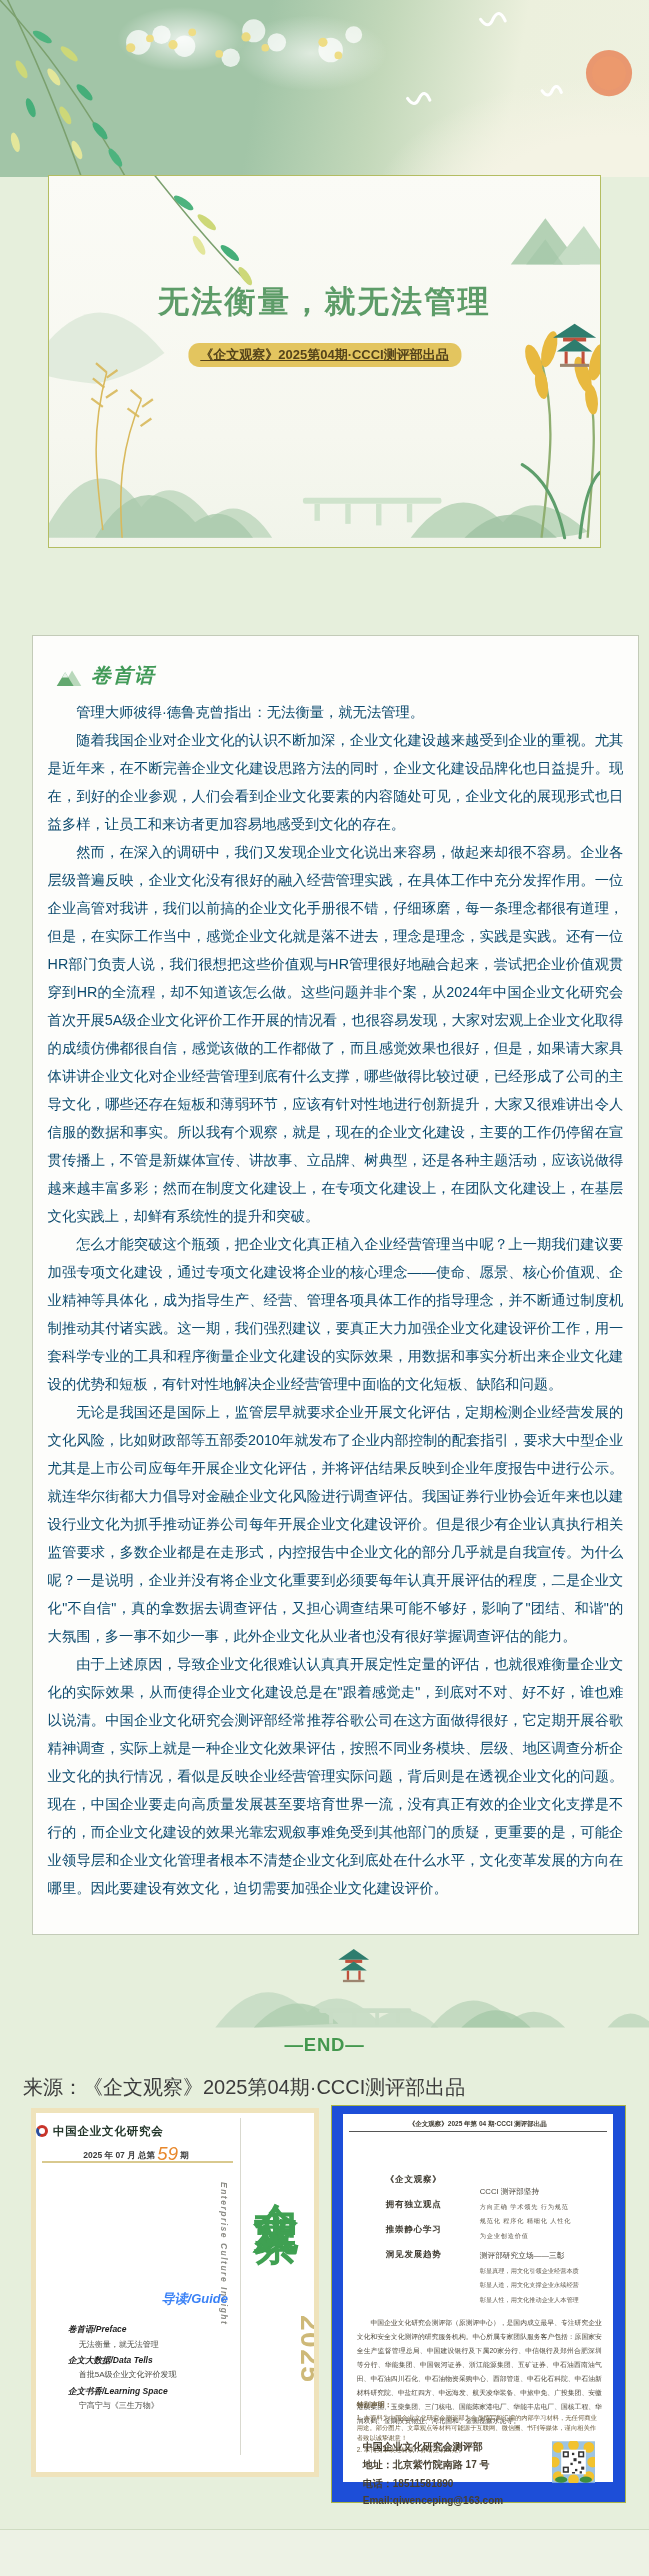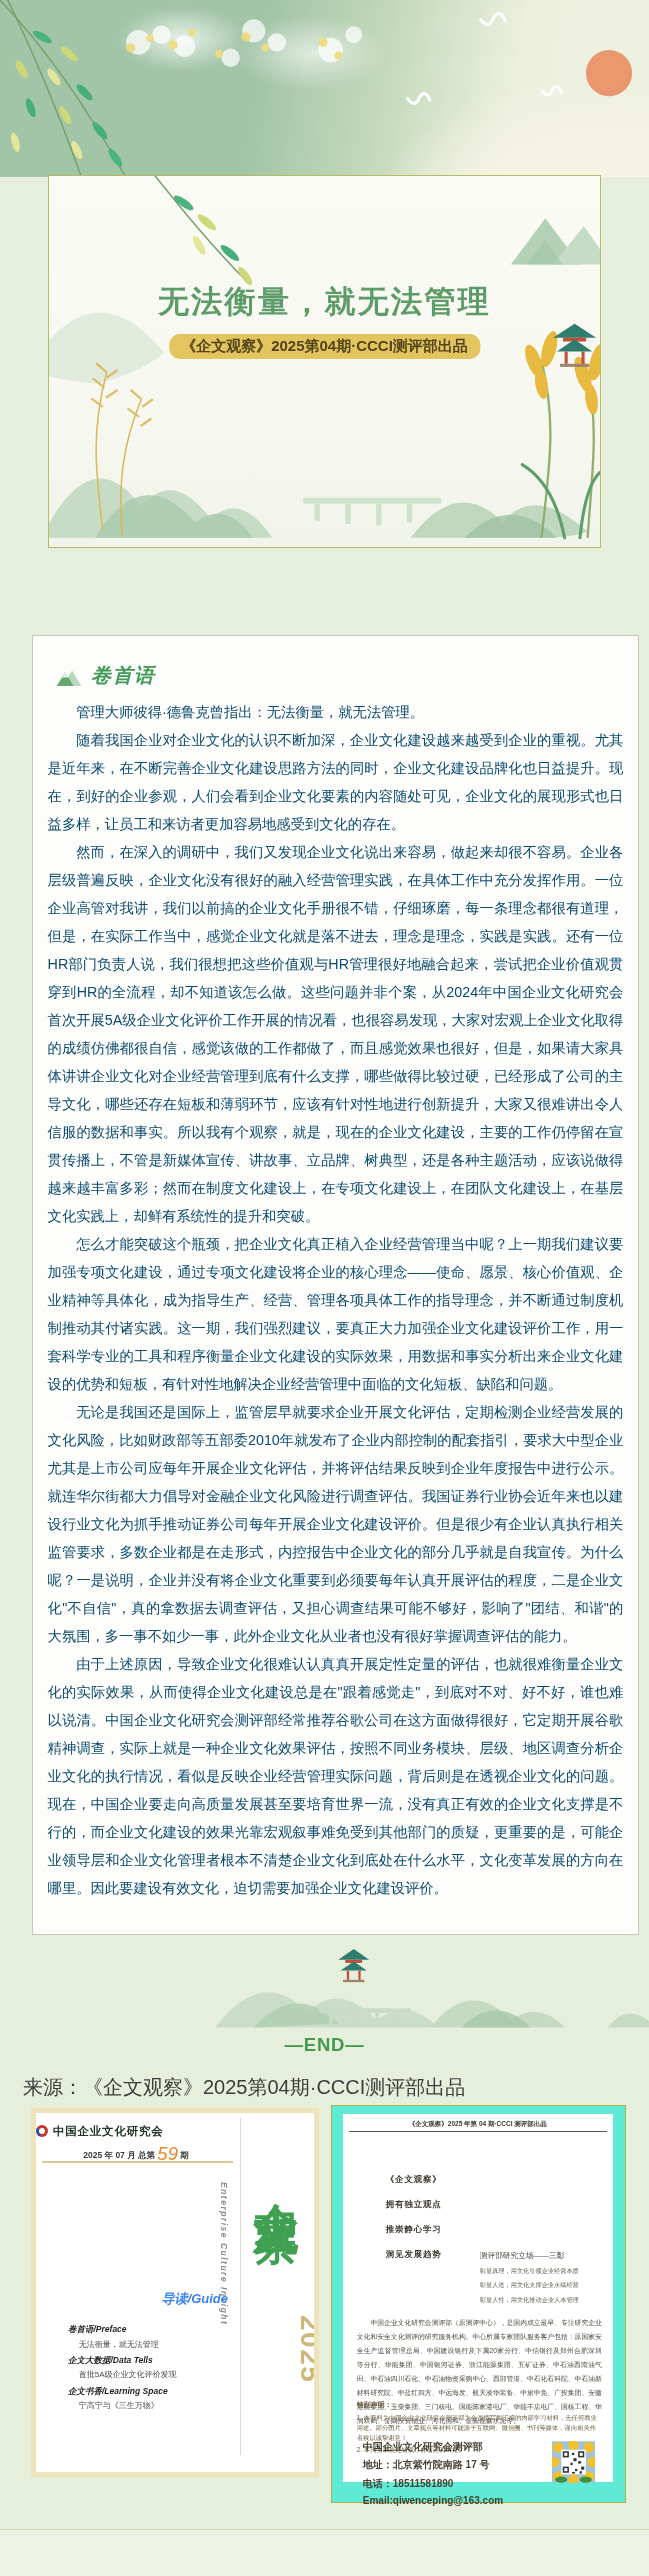--- a/index.html
+++ b/index.html
@@ -14,23 +14,23 @@
       radial-gradient(323px 169px at 95% 115%, #f4f3e4 40%, rgba(244,243,228,0) 75%),
       linear-gradient(100deg,#a2c5a7 0%,#a2c5a7 40%,#c3d8ba 58%,#ecf0dd 78%,#eef1e0 100%);}
   .hero-band svg{position:absolute;left:0;top:0;}
 
   
   .title-card{position:absolute;left:48px;top:175px;width:551px;height:371px;
     border:0.8px solid #b4bd62;background:linear-gradient(180deg,#fbfbf6 0%,#f6f7ef 70%,#f1f4ea 100%);
     overflow:hidden;}
   .title-card h1{position:absolute;left:0;top:105px;width:100%;margin:0;text-align:center;
     font-size:31px;font-weight:bold;letter-spacing:2.3px;color:#5d9c68;}
-  .issue-badge{position:absolute;left:50%;top:158px;transform:translateX(-50%);
-    background:#e3c55f;color:#54431a;font-size:15px;font-weight:bold;
-    padding:3.1px 12.3px;border-radius:10.8px;white-space:nowrap;}
+  .issue-badge{position:absolute;left:50%;top:167px;transform:translateX(-50%);
+    background:#e3c55f;color:#54431a;font-size:13px;font-weight:bold;
+    padding:3.1px 12.3px;border-radius:10.8px;white-space:nowrap;text-decoration:underline;}
   .card-landscape{position:absolute;left:0;bottom:0;width:551px;height:185px;}
 
   
   .main-card{position:absolute;left:32px;top:635px;width:607px;height:1300px;
     background:#fdfdfb;border:0.8px solid #c3cbb8;box-sizing:border-box;
     padding:26px 14.6px 0 14.6px;overflow:hidden;}
   .section-heading-row{display:flex;align-items:center;gap:7.7px;margin:0 0 9.2px 7.7px;}
   .section-heading-row h2{margin:0;font-size:20px;font-style:italic;font-weight:bold;
     color:#419a58;letter-spacing:1.5px;}
   .main-card p{margin:0;font-size:14.3px;line-height:28px;color:#0c4a6e;
@@ -67,21 +67,21 @@
   .year-vert{position:absolute;left:258px;top:202px;writing-mode:vertical-rl;
     font-size:28px;font-weight:bold;color:#c9b26a;letter-spacing:1.5px;opacity:.9;}
   .guide-heading{position:absolute;left:0;top:177px;width:192px;text-align:right;
     font-size:13px;font-weight:bold;color:#3b82f6;font-style:italic;}
   .cover-toc{position:absolute;left:32px;top:206px;width:165px;}
   .toc-section{font-size:8.5px;font-weight:bold;color:#1f1f1f;margin-top:5.4px;font-style:italic;}
   .toc-title{font-size:8px;color:#4a4a44;margin:2.3px 0 0 10.8px;}
 
   
   .doc-image{position:absolute;left:331px;top:2105px;width:295px;height:398px;
-    background:#5eead4;border:1.5px solid #a9b448;box-sizing:border-box;}
+    background:#1d4ed8;border:1.5px solid #a9b448;box-sizing:border-box;}
   .doc-inner{position:absolute;left:10.8px;top:7.7px;width:270px;height:368px;background:#fff;
     color:#4a463c;}
   .doc-header{position:absolute;left:0;top:6.2px;width:100%;text-align:center;
     font-size:6.5px;font-weight:bold;color:#3c382e;}
   .doc-rule{position:absolute;left:6.2px;top:17.7px;width:258px;height:0.8px;background:#555;}
   .doc-left{position:absolute;left:43px;top:60px;width:85px;}
   .doc-left div{font-size:8.5px;font-weight:bold;color:#3e3a30;margin-bottom:13px;letter-spacing:0.8px;}
   .doc-right{position:absolute;left:137px;top:73px;width:127px;}
   .doc-right .rt{font-size:7.7px;color:#4a463c;margin-bottom:6.2px;}
   .doc-right .rl{font-size:6.2px;color:#5c564a;margin-bottom:5.4px;letter-spacing:0.8px;}
@@ -313,20 +313,26 @@
 
   <div class="doc-image">
     <div class="doc-inner">
       <div class="doc-header">《企文观察》2025 年第 04 期·CCCI 测评部出品</div>
       <div class="doc-rule"></div>
       <div class="doc-left">
         <div>《企文观察》</div>
         <div>拥有独立观点</div>
         <div>推崇静心学习</div>
         <div>洞见发展趋势</div>
+      </div>
+      <div class="doc-right">
+        <div class="rt">CCCI 测评部坚持</div>
+        <div class="rl">方向正确  学术领先  行为规范</div>
+        <div class="rl">规范化  程序化  精细化  人性化</div>
+        <div class="rl">为企业创造价值</div>
       </div>
       <div class="doc-stance">
         <div class="rt">测评部研究立场——三彰</div>
         <div class="rl">彰显真理，用文化引领企业经营本质</div>
         <div class="rl">彰显人道，用文化支撑企业永续经营</div>
         <div class="rl">彰显人性，用文化推动企业人本管理</div>
       </div>
       <div class="doc-body">中国企业文化研究会测评部（原测评中心），是国内成立最早、专注研究企业文化和安全文化测评的研究服务机构。中心所属专家团队服务客户包括：原国家安全生产监督管理总局、中国建设银行及下属20家分行、中信银行及郑州合肥深圳等分行、华能集团、中国银河证券、浙江能源集团、五矿证券、中石油西南油气田、中石油四川石化、中石油物资采购中心、西部管道、中石化石科院、中石油新材料研究院、中盐红四方、中远海发、航天凌华装备、中旅中免、广投集团、安徽港航集团、玉柴集团、三门核电、国能陈家港电厂、华能丰店电厂、国核工程、华润双鹤、金隅投资物业、河北国和、金圆磊鑫水泥等。</div>
       <div class="doc-statement">
         <div class="st-title">特别声明：</div>

